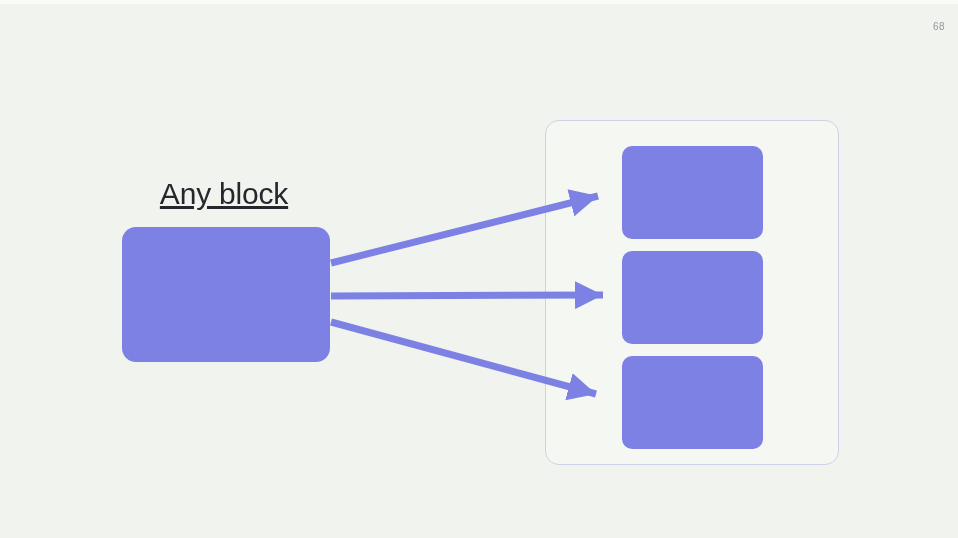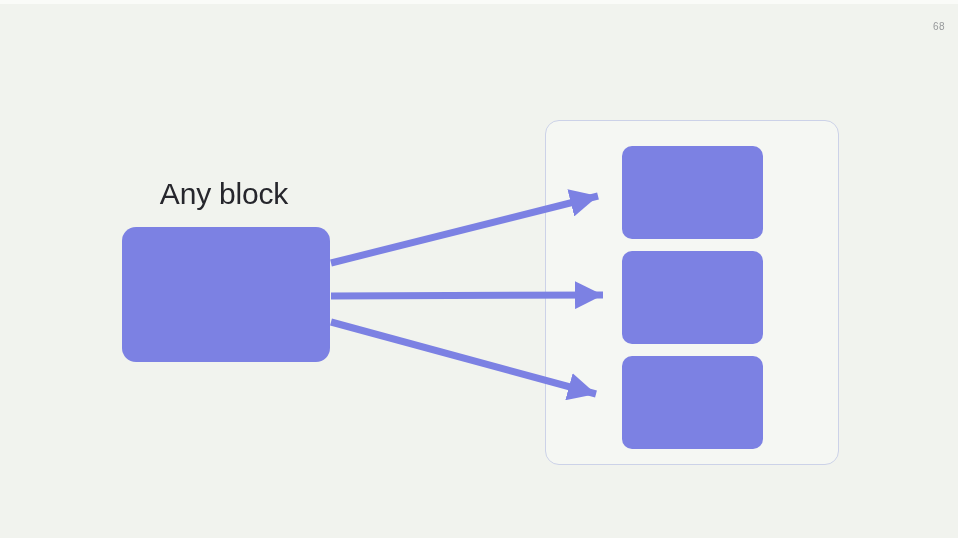--- a/index.html
+++ b/index.html
@@ -35,20 +35,21 @@
     white-space:nowrap;
     font-size:30px;font-weight:500;color:var(--text);
     letter-spacing:-0.2px;
   }
   .source-label{
     position:absolute;left:224px;top:177px;
     transform:translateX(-50%);
     white-space:nowrap;
     font-size:30px;font-weight:500;color:var(--text);
     letter-spacing:-0.2px;
+    text-decoration:underline;
   }
   .source-block{
     position:absolute;left:122px;top:227px;
     width:208px;height:135px;
     background:var(--accent);
     border-radius:14px;
   }
   .app-container{
     position:absolute;left:545px;top:120px;
     width:294px;height:345px;

